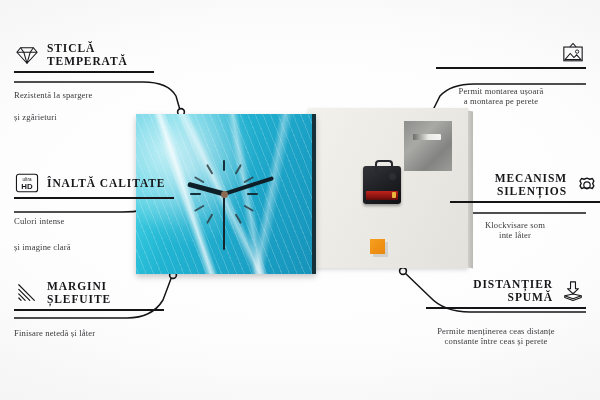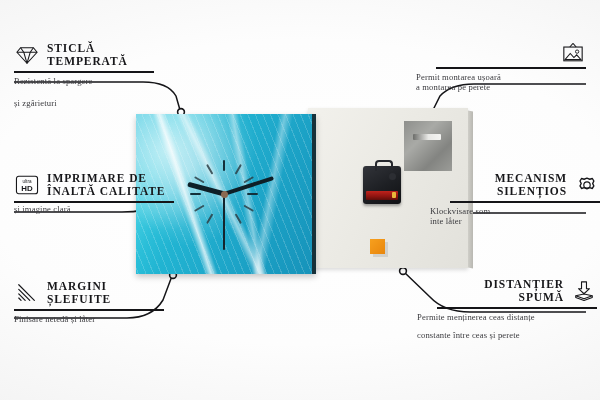--- a/index.html
+++ b/index.html
@@ -107,29 +107,29 @@
 
   
   .callout{position:absolute;}
   .co-head{display:flex;align-items:center;gap:7px;}
   .co-title{
     font-size:11.5px;letter-spacing:.9px;color:#17171a;line-height:13px;
     font-weight:bold;text-transform:uppercase;
   }
   .co-rule{height:1.6px;background:#151518;margin-top:3px;}
   .co-sub{
-    font-size:8.6px;line-height:10.4px;color:#3a3a3e;margin-top:3px;
+    font-size:8.6px;line-height:10.4px;color:#3a3a3e;margin-top:17px;
     letter-spacing:.15px;
   }
   .left .co-head{justify-content:flex-start;}
   .left .co-title{text-align:left;}
   .left .co-sub{text-align:left;}
   .right .co-head{justify-content:flex-end;}
   .right .co-title{text-align:right;}
-  .right .co-sub{text-align:left;}
+  .right .co-sub{text-align:center;}
   .ico{width:26px;height:22px;flex:0 0 auto;display:block;}
 
   svg.connector{position:absolute;left:0;top:0;width:600px;height:400px;pointer-events:none;}
 </style>
 </head>
 <body>
 
 <div id="stage">
 
   <svg class="connector" viewBox="0 0 600 400">
@@ -235,26 +235,26 @@
   </div>
 
   <div class="callout left" style="left:14px;top:172px;width:190px;">
     <div class="co-head">
       <svg class="ico" viewBox="0 0 28 24">
         <rect x="2.5" y="2.5" width="23" height="19" rx="2.5" fill="none" stroke="#17171a" stroke-width="1.2"></rect>
         <text x="14" y="10.2" text-anchor="middle" font-family="Liberation Sans, sans-serif" font-size="5" fill="#17171a">ultra</text>
         <text x="14" y="18.5" text-anchor="middle" font-family="Liberation Sans, sans-serif" font-size="8.6" font-weight="bold" fill="#17171a">HD</text>
       </svg>
       <div>
-        <div class="co-title">IMPRIMARE DE</div>
         <div class="co-title">ÎNALTĂ CALITATE</div>
       </div>
     </div>
     <div class="co-rule" style="width:160px"></div>
-    <div class="co-sub" style="margin-top:1px">și imagine clară</div>
+    <div class="co-sub">Culori intense</div>
+    <div class="co-sub" style="margin-top:16px">și imagine clară</div>
   </div>
 
   <div class="callout left" style="left:14px;top:280px;width:180px;">
     <div class="co-head">
       <svg class="ico" viewBox="0 0 28 24">
         <g stroke="#17171a" stroke-width="1.3" stroke-linecap="round">
           <path d="M5,3 L22,20"></path>
             <path d="M5,8 L17,20"></path>
             <path d="M5,13 L12,20"></path>
             <path d="M5,17.5 L7.5,20"></path>
@@ -293,30 +293,30 @@
         <path d="M14,3.2 l2.6,1.0 l2.4,-0.7 l1.4,2.3 l-1.1,2.3 l1.1,2.3 l-1.4,2.3 l-2.4,-0.7 l-2.6,1.0
                  l-2.6,-1.0 l-2.4,0.7 l-1.4,-2.3 l1.1,-2.3 l-1.1,-2.3 l1.4,-2.3 l2.4,0.7 Z" transform="translate(0,2.2) scale(1.18) translate(-2.2,-1.2)" fill="none" stroke="#17171a" stroke-width="1.3" stroke-linejoin="round"></path>
         <circle cx="14" cy="12" r="3.5" fill="none" stroke="#17171a" stroke-width="1.3"></circle>
       </svg>
     </div>
     <div class="co-rule" style="width:150px;margin-left:20px;"></div>
     <div class="co-sub">Klockvisare som</div>
     <div class="co-sub" style="margin-top:0">inte låter</div>
   </div>
 
-  <div class="callout right" style="right:3px;top:278px;width:180px;">
+  <div class="callout right" style="right:14px;top:278px;width:180px;">
     <div class="co-head">
       <div>
         <div class="co-title">DISTANȚIER</div>
         <div class="co-title">SPUMĂ</div>
       </div>
       <svg class="ico" viewBox="0 0 28 24">
         <path d="M11.3,2 L16.7,2 L16.7,9.5 L20,9.5 L14,15 L8,9.5 L11.3,9.5 Z" fill="none" stroke="#17171a" stroke-width="1.2" stroke-linejoin="round"></path>
         <path d="M14,15.2 L23,17.2 L14,20.5 L5,17.2 Z" fill="none" stroke="#17171a" stroke-width="1.2" stroke-linejoin="round"></path>
         <path d="M5,17.2 L5,19 L14,22.3 L23,19 L23,17.2" fill="none" stroke="#17171a" stroke-width="1.2" stroke-linejoin="round"></path>
       </svg>
     </div>
     <div class="co-rule" style="width:160px;margin-left:20px;"></div>
     <div class="co-sub">Permite menținerea ceas distanțe</div>
-    <div class="co-sub" style="margin-top:8px">constante între ceas și perete</div>
+    <div class="co-sub" style="margin-top:0">constante între ceas și perete</div>
   </div>
 
 </div>
 
 </body></html>

